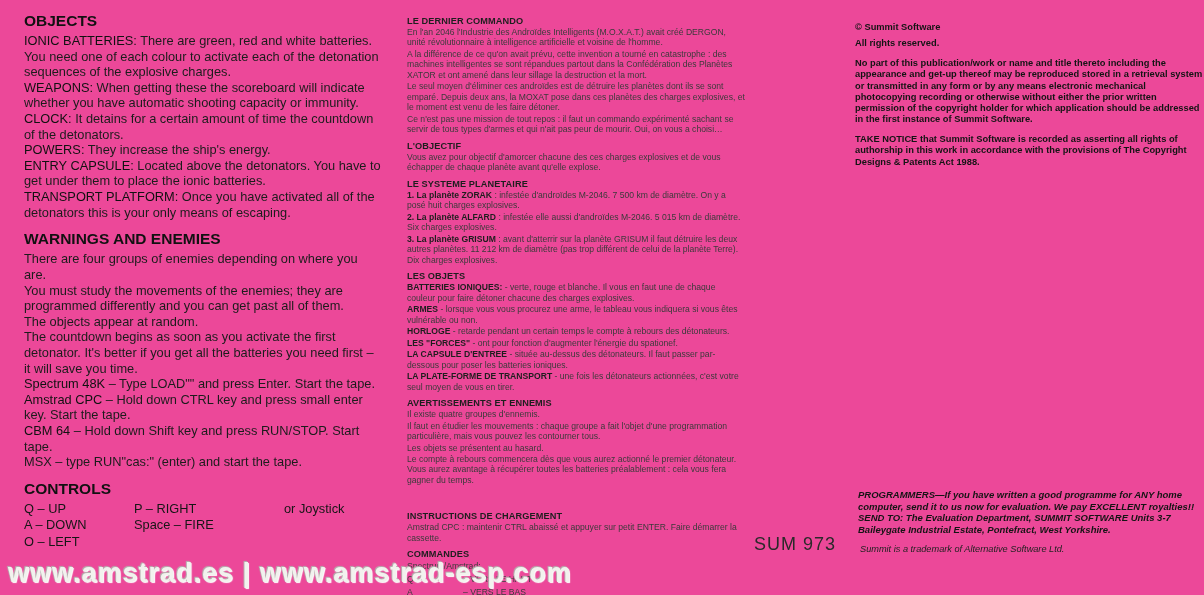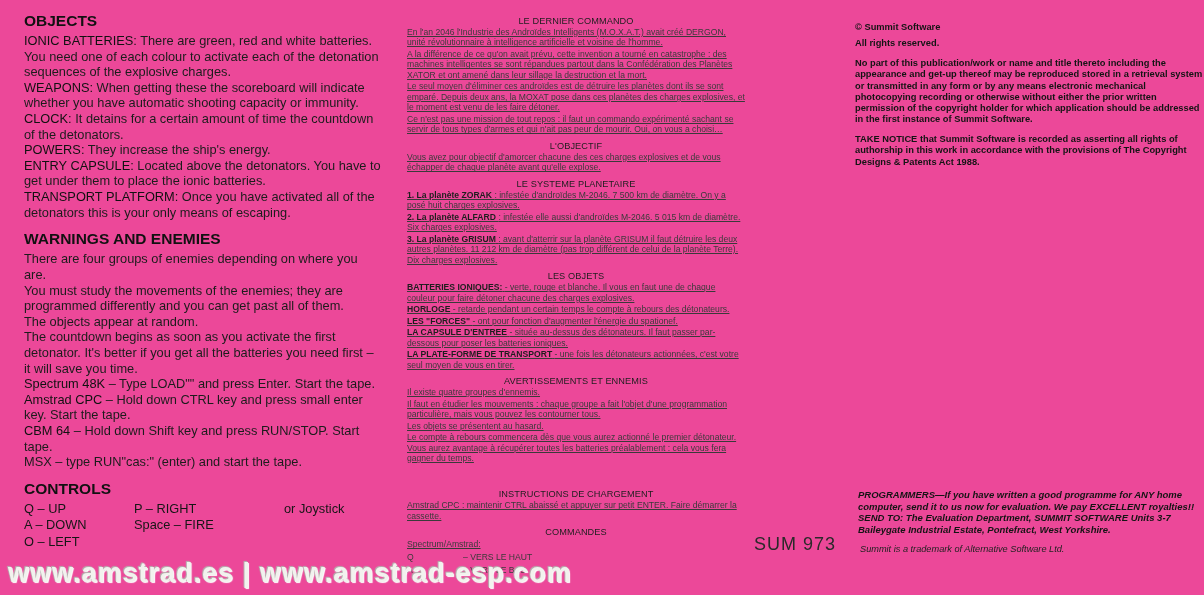--- a/index.html
+++ b/index.html
@@ -19,25 +19,25 @@
   }
   .col-left h2.first{margin-top:0;}
   .col-left p{margin:0;font-size:12.8px;line-height:1.22;color:#1c1c1c;}
   .col-left .lead{font-weight:normal;color:#111;}
   .controls-grid{display:grid;grid-template-columns:110px 150px 1fr;font-size:12.8px;line-height:1.28;}
   .controls-grid .joy{font-weight:normal;}
 
   
   .col-mid{position:absolute;left:407px;top:16px;width:338px;color:#3a3a3a;}
   .col-mid h3{
-    font-size:9.2px;font-weight:normal;margin:6px 0 1px 0;color:#1e1e1e;letter-spacing:0.1px;text-align:center;
+    font-size:9.2px;font-weight:bold;margin:6px 0 1px 0;color:#1e1e1e;letter-spacing:0.1px;
   }
   .col-mid h3.first{margin-top:0;}
   .col-mid h3.gap-lg{margin-top:26px;}
-  .col-mid p{margin:0 0 1px 0;font-size:8.6px;line-height:1.22;text-decoration:underline;}
+  .col-mid p{margin:0 0 1px 0;font-size:8.6px;line-height:1.22;}
   .col-mid .lead{font-weight:bold;color:#1e1e1e;}
   .cmd-sub{margin-top:2px !important;}
   .cmd-row{display:grid;grid-template-columns:56px 1fr;font-size:8.6px;line-height:1.5;}
 
   
   .col-right{position:absolute;left:855px;top:22px;width:352px;}
   .col-right p{margin:0 0 9px 0;font-size:9.3px;line-height:1.2;font-weight:bold;color:#141414;}
   .col-right p.tight{margin-bottom:5px;}
 
   .programmers{
@@ -114,20 +114,21 @@
     <h3>L'OBJECTIF</h3>
     <p>Vous avez pour objectif d'amorcer chacune des ces charges explosives et de vous échapper de chaque planète avant qu'elle explose.</p>
 
     <h3>LE SYSTEME PLANETAIRE</h3>
     <p><b class="lead">1. La planète ZORAK</b> <span>: infestée d'androïdes M-2046. 7 500 km de diamètre. On y a posé huit charges explosives.</span></p>
     <p><b class="lead">2. La planète ALFARD</b> <span>: infestée elle aussi d'androïdes M-2046. 5 015 km de diamètre. Six charges explosives.</span></p>
     <p><b class="lead">3. La planète GRISUM</b> <span>: avant d'atterrir sur la planète GRISUM il faut détruire les deux autres planètes. 11 212 km de diamètre (pas trop différent de celui de la planète Terre). Dix charges explosives.</span></p>
 
     <h3>LES OBJETS</h3>
     <p><b class="lead">BATTERIES IONIQUES:</b> <span>- verte, rouge et blanche. Il vous en faut une de chaque couleur pour faire détoner chacune des charges explosives.</span></p>
+    <p><b class="lead">ARMES</b> <span>- lorsque vous vous procurez une arme, le tableau vous indiquera si vous êtes vulnérable ou non.</span></p>
     <p><b class="lead">HORLOGE</b> <span>- retarde pendant un certain temps le compte à rebours des détonateurs.</span></p>
     <p><b class="lead">LES "FORCES"</b> <span>- ont pour fonction d'augmenter l'énergie du spationef.</span></p>
     <p><b class="lead">LA CAPSULE D'ENTREE</b> <span>- située au-dessus des détonateurs. Il faut passer par-dessous pour poser les batteries ioniques.</span></p>
     <p><b class="lead">LA PLATE-FORME DE TRANSPORT</b> <span>- une fois les détonateurs actionnées, c'est votre seul moyen de vous en tirer.</span></p>
 
     <h3>AVERTISSEMENTS ET ENNEMIS</h3>
     <p>Il existe quatre groupes d'ennemis.</p>
     <p>Il faut en étudier les mouvements : chaque groupe a fait l'objet d'une programmation particulière, mais vous pouvez les contourner tous.</p>
     <p>Les objets se présentent au hasard.</p>
     <p>Le compte à rebours commencera dès que vous aurez actionné le premier détonateur. Vous aurez avantage à récupérer toutes les batteries préalablement : cela vous fera gagner du temps.</p>

